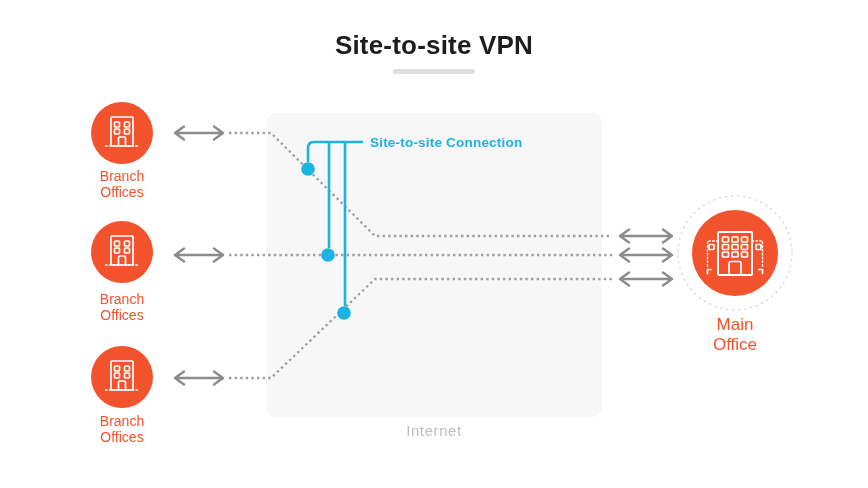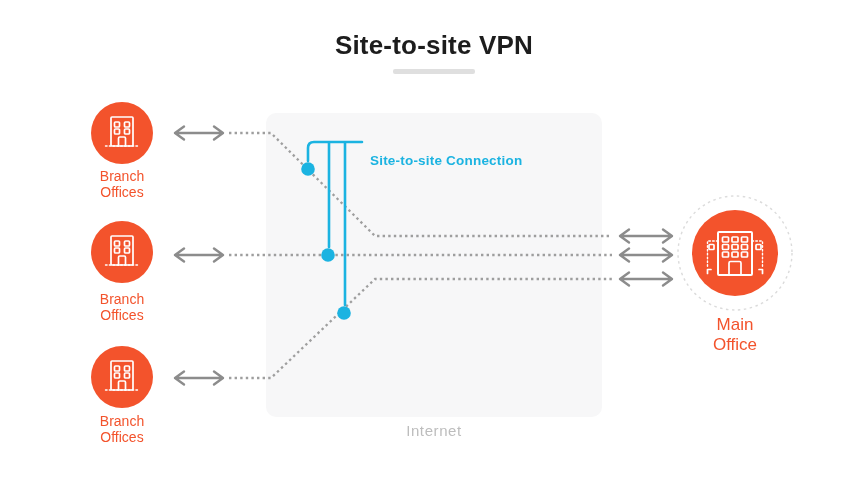--- a/index.html
+++ b/index.html
@@ -17,21 +17,21 @@
     left:0;top:30px;width:100%;text-align:center;
     font-size:26px;font-weight:800;color:var(--title-color);letter-spacing:.2px;
   }
   .title-underline{left:393px;top:69px;width:82px;height:5px;background:var(--underline);border-radius:2px;}
   .node-label{width:120px;text-align:center;font-weight:400;color:var(--orange);font-size:14px;line-height:16px;}
   .node-label span{display:block;}
   .branch-label-1{left:62px;top:168px;}
   .branch-label-2{left:62px;top:291px;}
   .branch-label-3{left:62px;top:413px;}
   .main-label{left:675px;top:315px;font-size:17px;line-height:20px;}
-  .connection-label{left:370px;top:135px;color:var(--cyan);font-size:13.5px;font-weight:700;letter-spacing:.2px;margin-top:18px;}
+  .connection-label{left:370px;top:135px;color:var(--cyan);font-size:13.5px;font-weight:700;letter-spacing:.2px;}
   .internet-label{left:334px;top:422px;width:200px;text-align:center;color:var(--muted-text);font-size:15px;font-weight:500;letter-spacing:.6px;}
 
   svg.diagram{position:absolute;left:0;top:0;}
   .cloud-box{fill:var(--box-bg);}
   .dotline{stroke:var(--line-gray);stroke-width:2.3;fill:none;stroke-dasharray:2.4 3.2;}
   .arrow{stroke:var(--arrow-gray);stroke-width:2.4;fill:none;stroke-linecap:round;stroke-linejoin:round;}
   .cyan-line{stroke:var(--cyan);stroke-width:2.6;fill:none;stroke-linecap:round;stroke-linejoin:round;}
   .cyan-dot{fill:var(--cyan);}
   .node-circle{fill:var(--orange);}
   .ring{stroke:var(--ring);fill:none;stroke-width:1.4;stroke-dasharray:2.5 3.5;}

